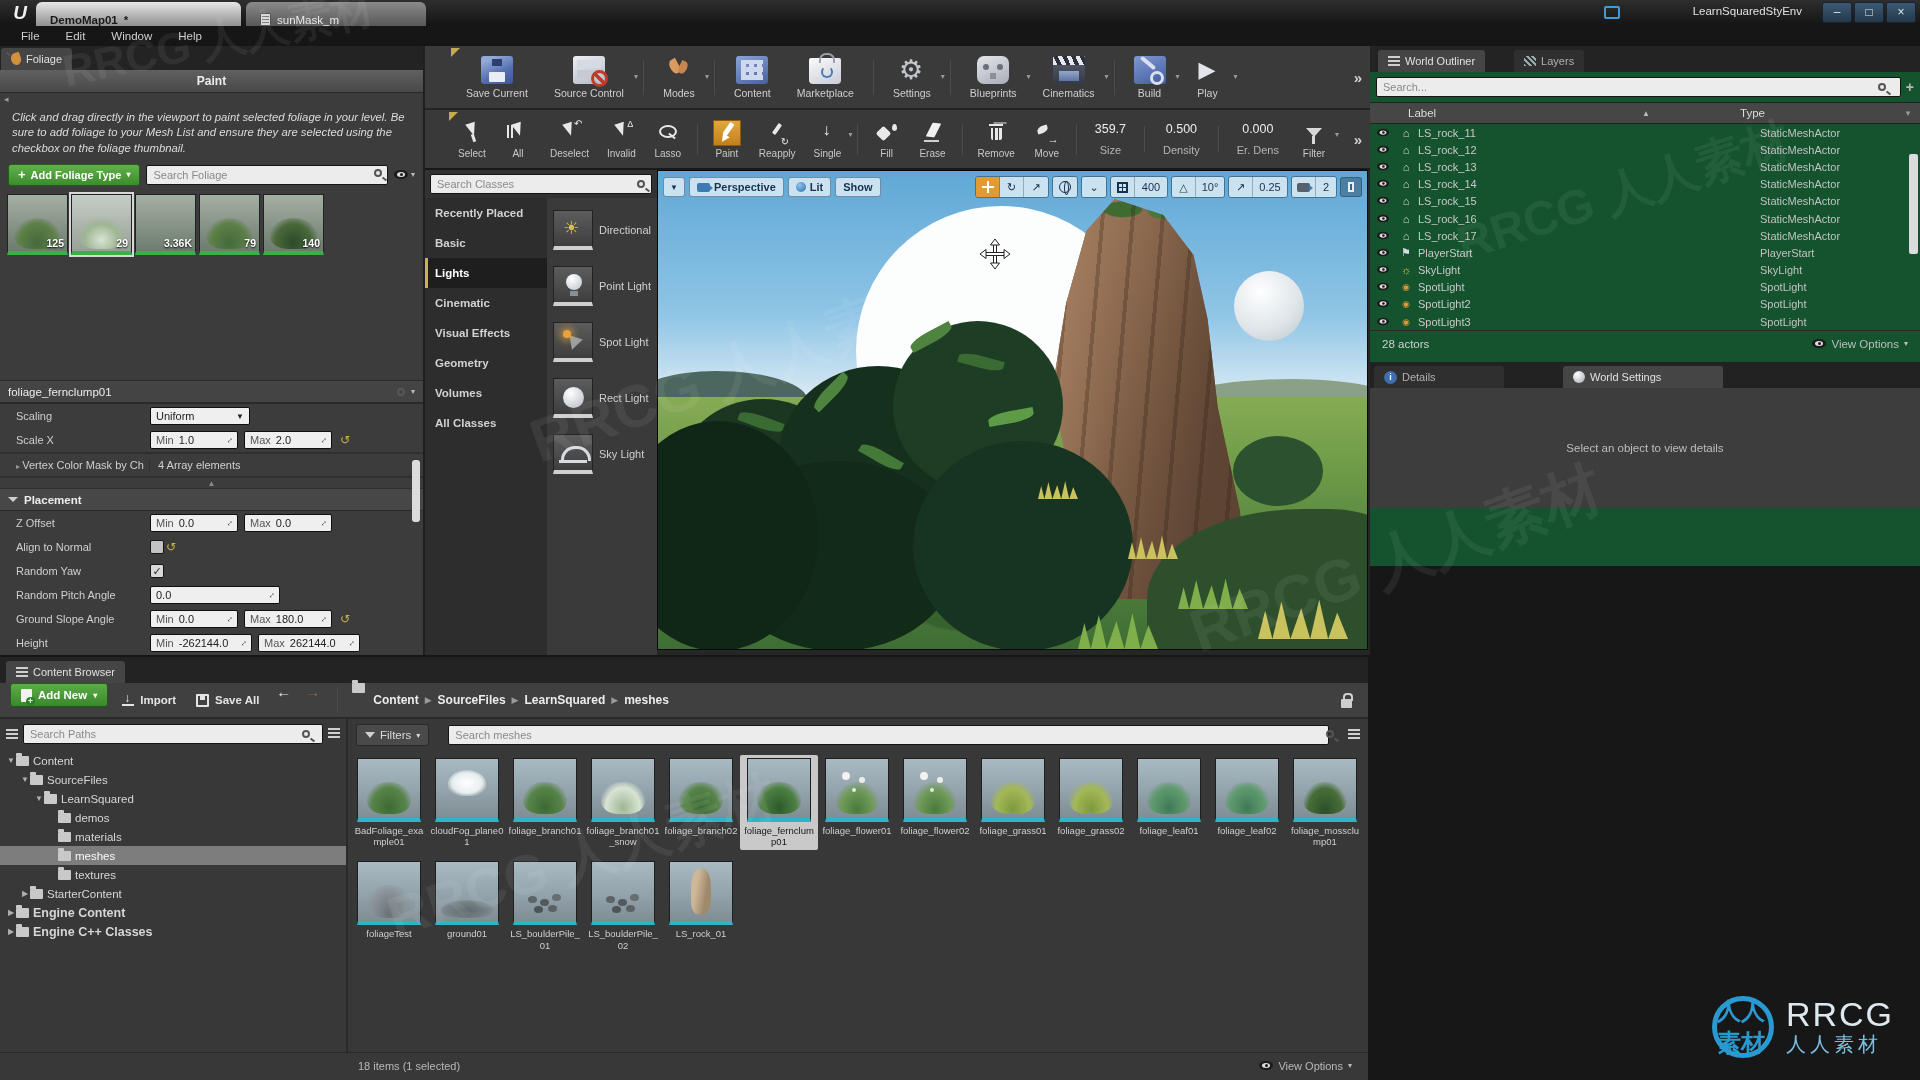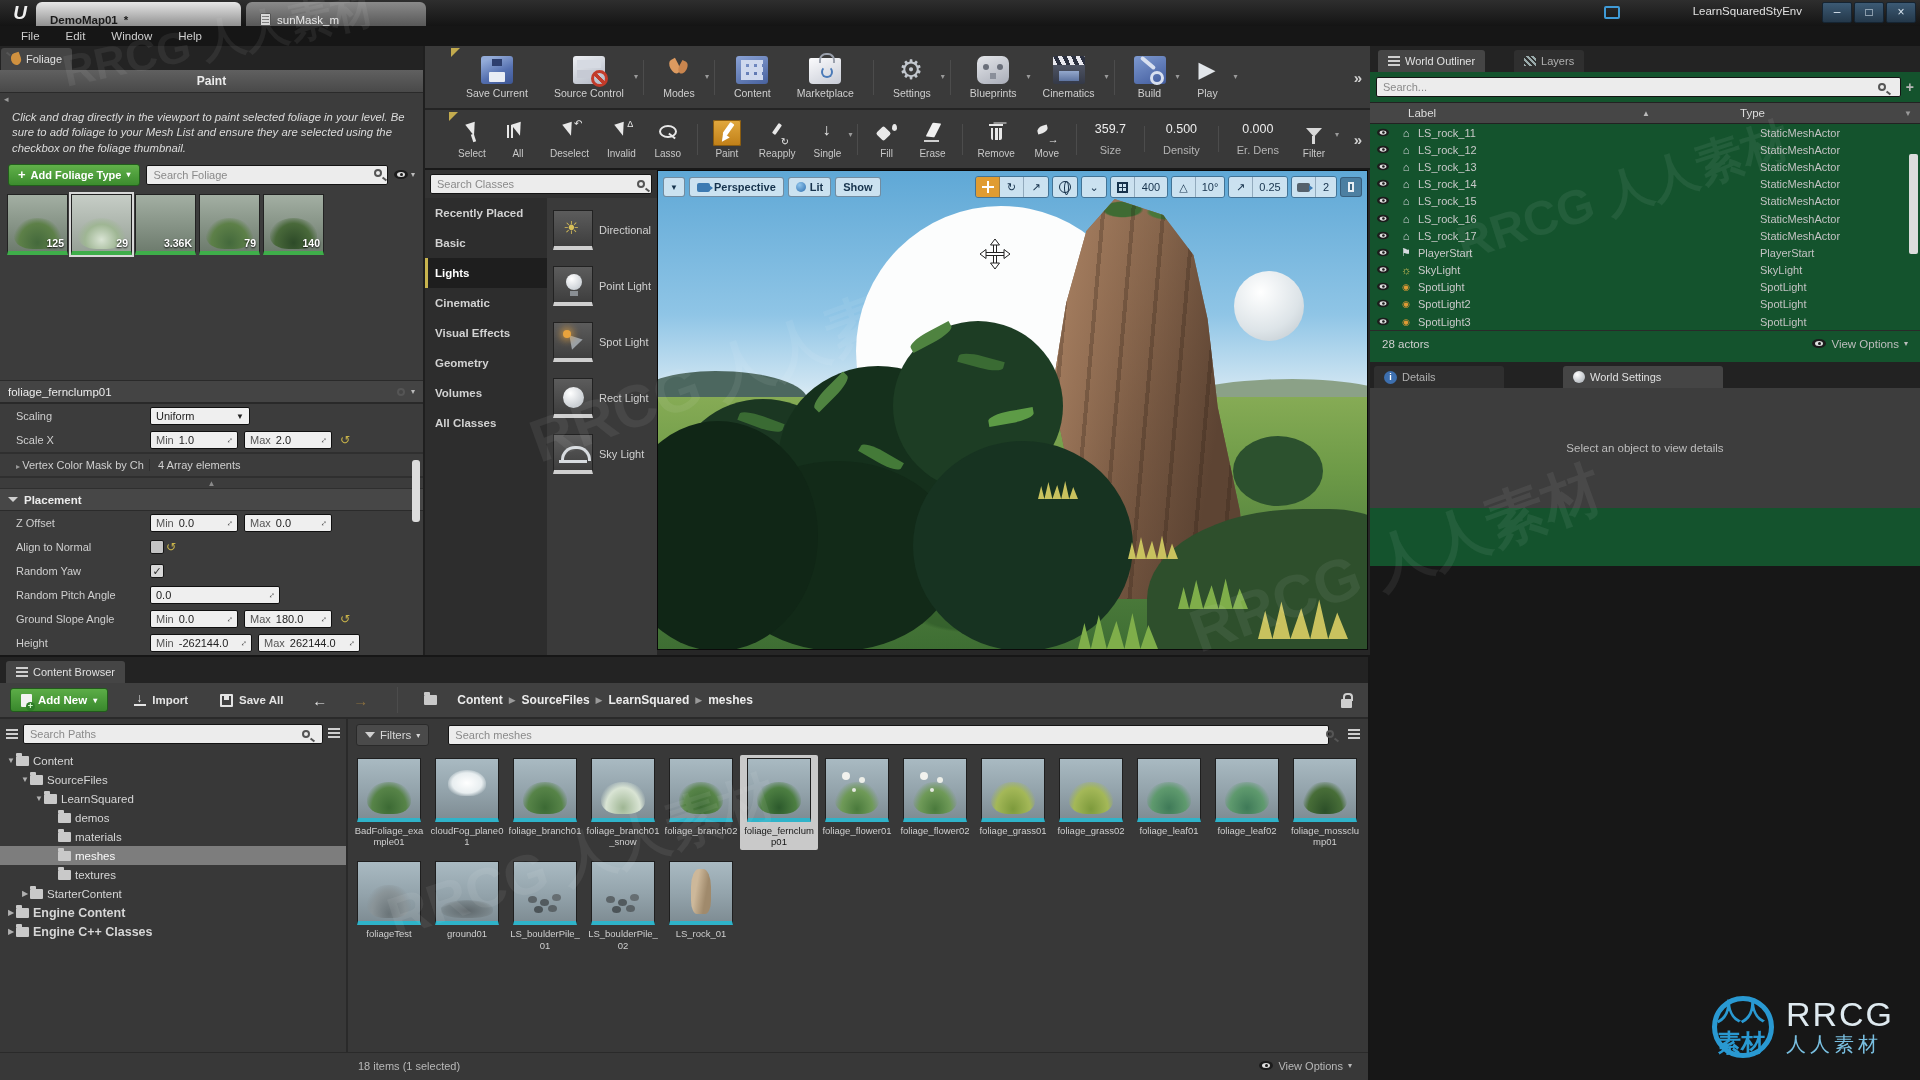--- a/index.html
+++ b/index.html
@@ -252,21 +252,21 @@
 #details-empty{height:120px;display:flex;align-items:center;justify-content:center;color:#bdbdbd;font-size:11.5px;background:#3d3d3d}
 #right-dark{position:absolute;left:0;right:0;top:520px;bottom:0;background:#171717}
 #rrcg-logo{position:absolute;right:26px;bottom:22px;display:flex;align-items:center;gap:12px;opacity:.95}
 #rrcg-logo .ring{width:62px;height:62px;border-radius:50%;border:5px solid #2ba1dd;color:#2ba1dd;display:flex;align-items:center;justify-content:center;font-size:24px;font-weight:bold}
 #rrcg-logo .t1{font-size:34px;font-weight:normal;color:#e9f5fb;letter-spacing:2px;line-height:1}
 #rrcg-logo .t2{font-size:20px;color:#7fc9ec;letter-spacing:4px}
 
 
 #cbrowser{left:0;top:655px;width:1370px;height:425px;background:#383838;border-top:2px solid #161616;border-right:2px solid #161616}
 #cbrowser .tabstrip{height:26px;padding-top:3px}
-#cb-toolbar{height:36px;background:#404040;border-bottom:2px solid #2a2a2a;display:flex;align-items:center;gap:20px;padding:0 10px;position:relative}
+#cb-toolbar{height:36px;background:#404040;border-bottom:2px solid #2a2a2a;display:flex;gap:8px;padding:0 10px;position:relative}
 #addnew-btn{height:24px;background:linear-gradient(#5cad47,#39882c);border:1px solid #215c1b;border-radius:3px;color:#fff;font-weight:bold;font-size:11.5px;display:flex;align-items:center;gap:6px;padding:0 10px}
 .i-page{width:11px;height:13px;background:#f2f2f2;border-radius:1px;position:relative}
 .i-page::after{content:"+";position:absolute;right:-3px;bottom:-4px;color:#d7ffd0;background:#2e7d28;border-radius:50%;width:9px;height:9px;line-height:8px;font-size:9px;text-align:center}
 .cb-btn{display:flex;align-items:center;gap:6px;color:#e4e4e4;font-size:11.5px;font-weight:bold;padding:0 6px}
 .i-import{width:12px;height:12px;position:relative}
 .i-import::before{content:"↓";position:absolute;left:2px;top:-3px;font-size:12px;font-weight:bold;color:#e4e4e4}
 .i-import::after{content:"";position:absolute;left:0;bottom:0;width:12px;height:2px;background:#e4e4e4}
 .i-floppy{width:13px;height:13px;border:2px solid #e4e4e4;border-radius:1px;position:relative}
 .i-floppy::after{content:"";position:absolute;left:2px;top:0;width:5px;height:4px;background:#e4e4e4}
 .navarrow{font-size:15px;font-weight:bold;color:#e8e8e8;padding:0 3px}

